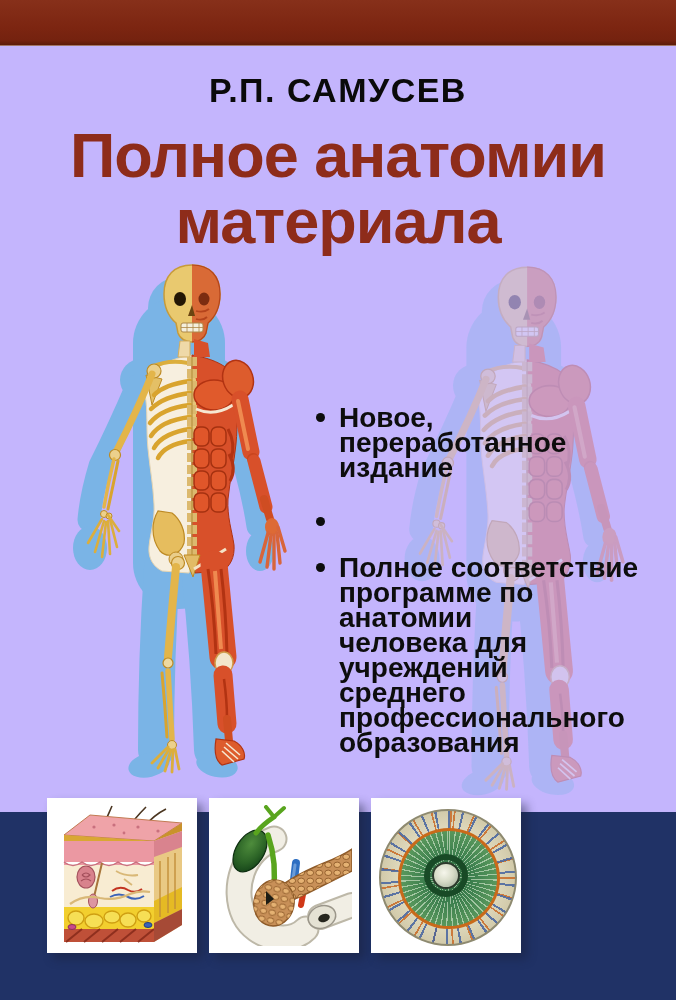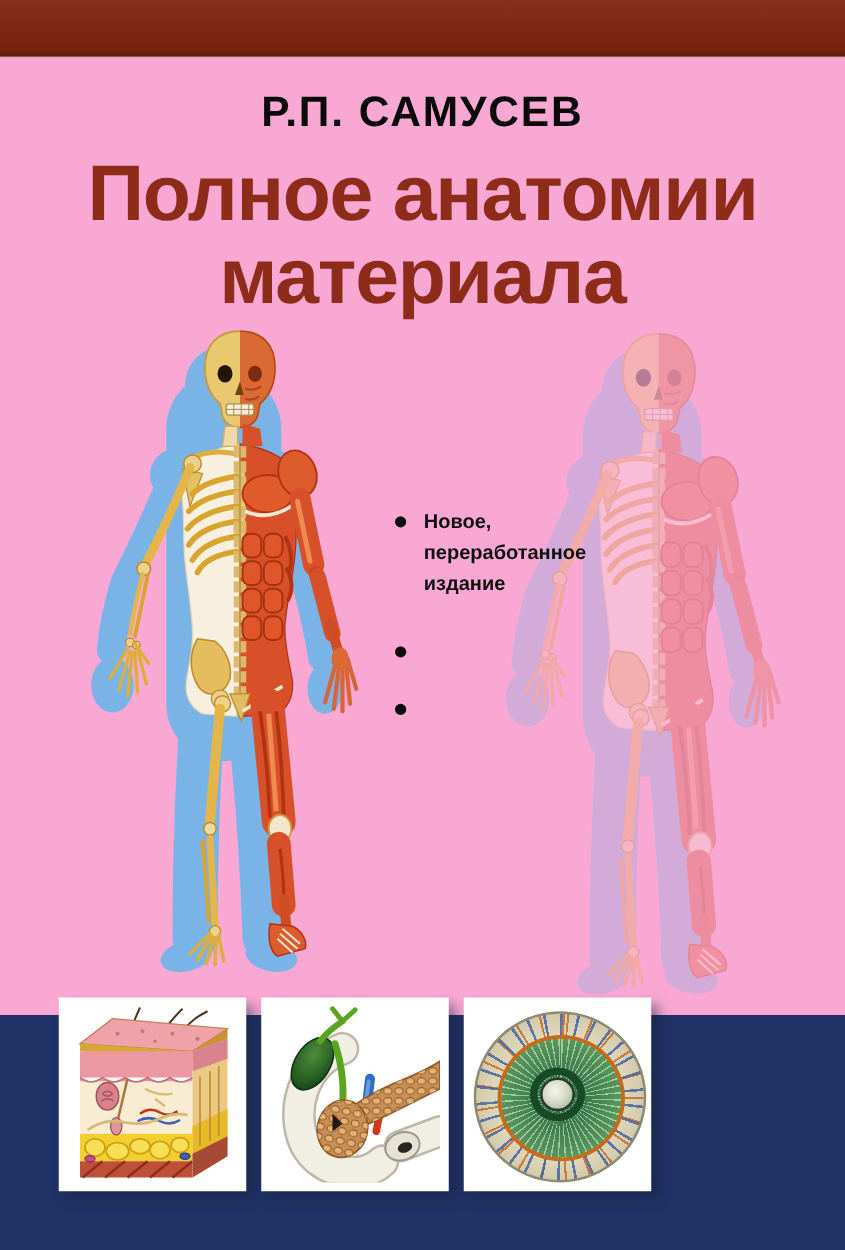--- a/index.html
+++ b/index.html
@@ -1,17 +1,17 @@
 <!DOCTYPE html>
 <html><head>
 <meta charset="utf-8">
 <style>
   html,body{margin:0;padding:0;background:#9a9a9a;}
   .cover{
-    position:relative;width:676px;height:1000px;background:#f9a8d4;
+    position:relative;width:676px;height:1000px;background:#c4b5fd;
     overflow:hidden;font-family:"Liberation Sans",sans-serif;
     margin:0 auto;
   }
   
   .topbar{
     position:absolute;left:0;top:0;width:676px;height:46px;
     background:linear-gradient(#87301a 0%,#7c2511 60%,#74220f 88%,#5e1c0a 97%,#c9a99a 100%);
   }
   
   .author{
@@ -28,21 +28,21 @@
   
   .figures{position:absolute;left:0;top:255px;width:676px;height:545px;}
   
   .bullets{position:absolute;left:316px;top:405px;width:345px;z-index:5;}
   .bullet{display:flex;align-items:flex-start;margin-bottom:29px;}
   .bullet .dot{
     flex:0 0 auto;width:9px;height:9px;border-radius:50%;
     background:#0d0d0d;margin:8px 14px 0 0;
   }
   .bullet .txt{
-    white-space:pre-line;font-size:16px;line-height:25px;font-weight:bold;
+    white-space:pre-line;font-size:28px;line-height:25px;font-weight:bold;
     color:#0d0d0d;font-family:"Liberation Sans",sans-serif;
   }
   
   .bottombar{position:absolute;left:0;top:812px;width:676px;height:188px;background:#203266;}
   
   .cards{position:absolute;left:47px;top:798px;display:flex;gap:12px;z-index:6;}
   .card{
     box-sizing:border-box;width:150px;height:155px;background:#ffffff;
     padding:7px;box-shadow:6px 6px 9px rgba(25,30,55,0.45);
   }
@@ -244,20 +244,25 @@
       <span class="dot"></span>
       <span class="txt">Новое,
 переработанное
 издание</span>
     </div>
     <div class="bullet">
       <span class="dot"></span>
     </div>
     <div class="bullet">
       <span class="dot"></span>
+      <span class="txt">Полное соответствие
+программе по анатомии
+человека для учреждений
+среднего профессионального
+образования</span>
     </div>
   </div>
 
   <div class="bottombar"></div>
 
   <div class="cards">
 
     <div class="card">
       <svg viewBox="0 0 136 141" width="136" height="141">
         <g stroke="#4a3520" stroke-width="1.6" fill="none">

